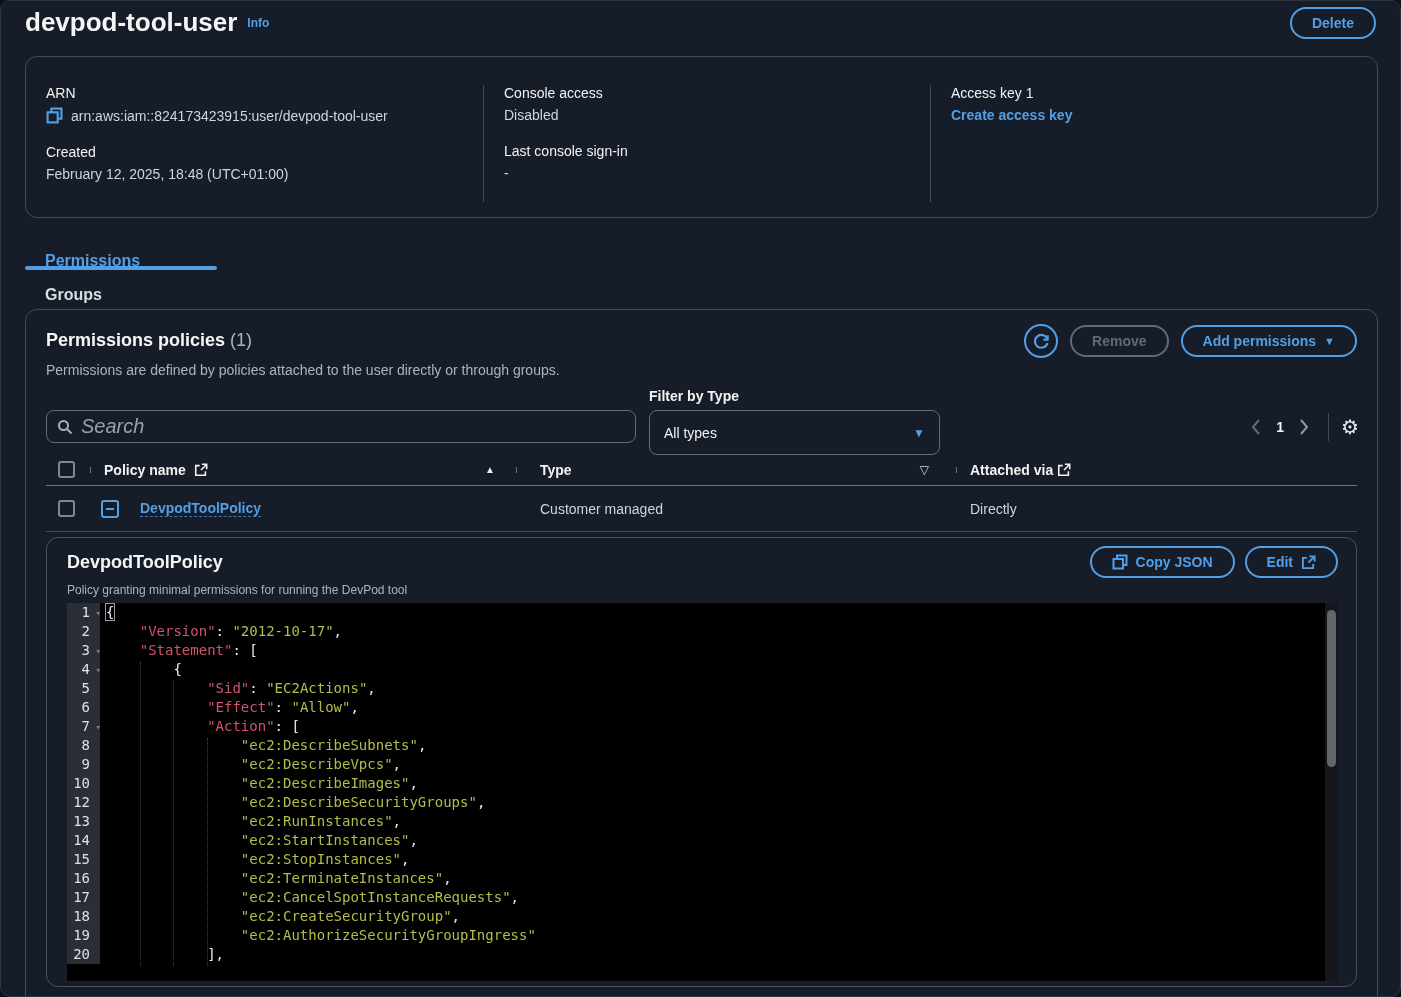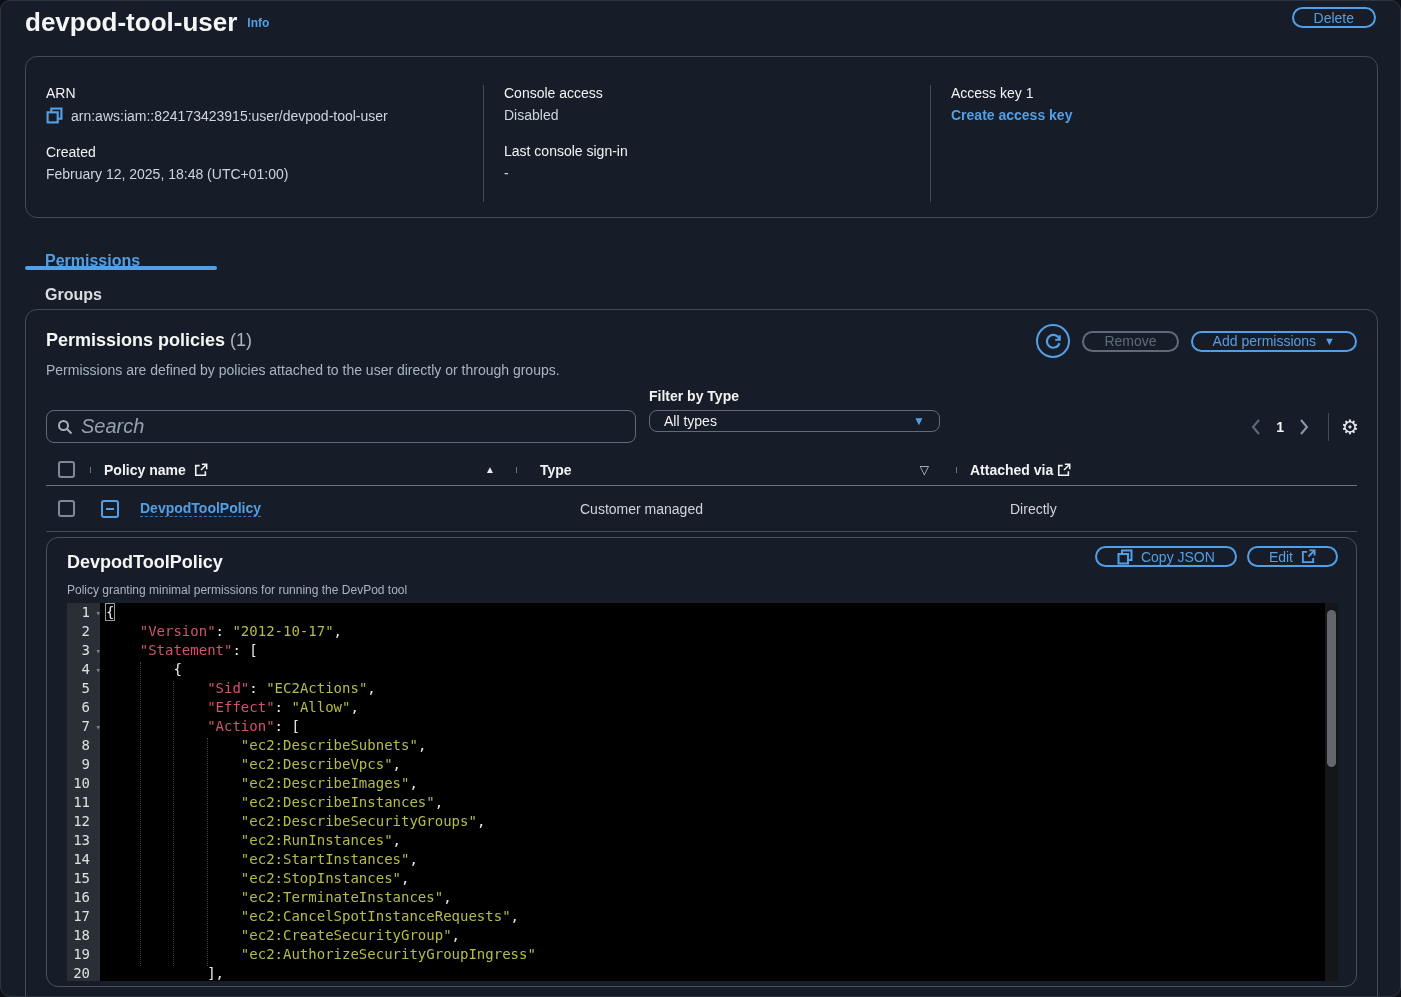--- a/index.html
+++ b/index.html
@@ -8,21 +8,21 @@
   .screen {
     position:relative; width:1401px; height:997px; overflow:hidden;
     background:#171d28; border:1px solid #2c3440; border-radius:10px;
     color:#d1d5db; font-size:14px;
   }
   
   .page-header { position:absolute; left:24px; right:24px; top:6px; height:40px; }
   .page-title { display:inline-block; font-size:26px; font-weight:bold; color:#f4f6f6; }
   .info-link { display:inline-block; margin-left:10px; font-size:12px; font-weight:bold; color:#539fe5; vertical-align:4px; cursor:pointer; }
   .btn { display:inline-flex; align-items:center; justify-content:center; gap:8px;
-         height:21px; padding:0 20px; border-radius:18px; font-size:14px; font-weight:normal;
+         height:32px; padding:0 20px; border-radius:18px; font-size:14px; font-weight:bold;
          border:2px solid #539fe5; color:#539fe5; background:transparent; cursor:pointer; white-space:nowrap; }
   .btn.disabled { border-color:#5f6b7a; color:#5f6b7a; cursor:default; }
   .delete-btn { position:absolute; right:0; top:0; }
   
   .card { position:absolute; background:#171d28; border:1px solid #414b5a; border-radius:12px; }
   .summary-card { left:24px; top:55px; width:1353px; height:162px; padding:14px 0 0 0; }
   .summary-title { font-size:18px; font-weight:bold; color:#f4f6f6; padding-left:20px; }
   .summary-cols { display:grid; grid-template-columns:457px 447px 1fr; margin-top:14px; height:108px; }
   .summary-col { padding:0 20px 0 20px; }
   .summary-col + .summary-col { border-left:1px solid #414b5a; }
@@ -46,21 +46,21 @@
   .icon-btn { width:34px; height:34px; border:2px solid #539fe5; border-radius:50%;
               display:flex; align-items:center; justify-content:center; background:transparent; cursor:pointer; }
   .caret-down { font-size:11px; }
   
   .filter-label { position:absolute; left:623px; top:78px; font-weight:bold; color:#f1f3f3; }
   .search-box { position:absolute; left:20px; top:100px; width:590px; height:33px;
                 border:1px solid #5f6b7a; border-radius:8px; display:flex; align-items:center; padding:0 10px; gap:8px; background:transparent; }
   .search-box input { flex:1; background:transparent; border:none; outline:none; color:#d1d5db;
                       font-style:italic; font-size:20px; font-family:"Liberation Sans", sans-serif; }
   .search-box input::placeholder { color:#96a1af; font-style:italic; }
-  .select-box { position:absolute; left:623px; top:100px; width:291px; height:22px;
+  .select-box { position:absolute; left:623px; top:100px; width:291px; height:45px;
                 border:1px solid #5f6b7a; border-radius:8px; display:flex; align-items:center;
                 padding:0 14px; color:#f1f3f3; cursor:pointer; }
   .select-box .caret { margin-left:auto; color:#539fe5; font-size:12px; }
   .pager { position:absolute; right:18px; top:100px; height:33px; display:flex; align-items:center; }
   .pager .chev { display:flex; align-items:center; justify-content:center; width:24px; height:24px; cursor:pointer; }
   .pager .page-num { color:#f1f3f3; font-weight:bold; margin:0 8px; }
   .pager .sep { width:1px; height:28px; background:#414b5a; margin:0 12px; }
   .gear { font-size:20px; color:#e2e8ed; cursor:pointer; line-height:1; }
   
   .ptable { position:absolute; left:20px; right:20px; top:144px; }
@@ -72,21 +72,21 @@
   .col-via   { flex:1; display:flex; align-items:center; gap:4px; padding-left:13px; }
   .hdiv { position:absolute; right:0; top:5px; bottom:5px; width:1px; background:#6b7482; }
   .hdiv-left { position:absolute; left:0; top:5px; bottom:5px; width:1px; background:#6b7482; }
   .th-label { font-weight:bold; color:#f1f3f3; }
   .checkbox { width:17px; height:17px; border:2px solid #7d8998; border-radius:3px; background:transparent; cursor:pointer; }
   .sort-asc { margin-left:auto; margin-right:22px; color:#e8ecef; font-size:10px; }
   .sort-none { margin-left:auto; margin-right:28px; color:#cfd7de; font-size:12px; }
   .expander { width:18px; height:18px; border:2px solid #539fe5; border-radius:3px; position:relative; margin-left:11px; cursor:pointer; flex:0 0 auto; }
   .expander::after { content:""; position:absolute; left:3px; right:3px; top:50%; margin-top:-1px; height:2px; background:#539fe5; }
   .policy-link { color:#539fe5; font-weight:bold; border-bottom:1px dashed rgba(83,159,229,.7); cursor:pointer; margin-left:13px; }
-  .cell-text { color:#d1d5db;margin-left:40px; }
+  .cell-text { color:#d1d5db; }
   
   .policy-card { position:absolute; left:20px; top:227px; width:1311px; height:450px;
                  border:1px solid #49525f; border-radius:12px; background:#171d28; }
   .policy-title { position:absolute; left:20px; top:14px; font-size:18px; font-weight:bold; color:#f4f6f6; }
   .policy-desc  { position:absolute; left:20px; top:45px; font-size:12px; color:#a8b4c2; }
   .policy-actions { position:absolute; right:18px; top:8px; display:flex; gap:10px; }
   
   .editor { position:absolute; left:20px; top:65px; width:1271px; height:378px; background:#000; overflow:hidden;
             font-family:"DejaVu Sans Mono", monospace; font-size:14px; line-height:19px; }
   .cl { display:flex; height:19px; white-space:pre; }
@@ -297,21 +297,20 @@
             <div class="cl"><span class="gut">1<span class="fold">▾</span></span><span class="code"><span class="cur">{</span></span></div>
             <div class="cl"><span class="gut">2</span><span class="code"><span class="p">    </span><span class="k">"Version"</span><span class="p">: </span><span class="v">"2012-10-17"</span><span class="p">,</span></span></div>
             <div class="cl"><span class="gut">3<span class="fold">▾</span></span><span class="code"><span class="p">    </span><span class="k">"Statement"</span><span class="p">: [</span></span></div>
             <div class="cl"><span class="gut">4<span class="fold">▾</span></span><span class="code"><span class="p">        {</span></span></div>
             <div class="cl"><span class="gut">5</span><span class="code"><span class="p">            </span><span class="k">"Sid"</span><span class="p">: </span><span class="v">"EC2Actions"</span><span class="p">,</span></span></div>
             <div class="cl"><span class="gut">6</span><span class="code"><span class="p">            </span><span class="k">"Effect"</span><span class="p">: </span><span class="v">"Allow"</span><span class="p">,</span></span></div>
             <div class="cl"><span class="gut">7<span class="fold">▾</span></span><span class="code"><span class="p">            </span><span class="k">"Action"</span><span class="p">: [</span></span></div>
             <div class="cl"><span class="gut">8</span><span class="code"><span class="p">                </span><span class="v">"ec2:DescribeSubnets"</span><span class="p">,</span></span></div>
             <div class="cl"><span class="gut">9</span><span class="code"><span class="p">                </span><span class="v">"ec2:DescribeVpcs"</span><span class="p">,</span></span></div>
             <div class="cl"><span class="gut">10</span><span class="code"><span class="p">                </span><span class="v">"ec2:DescribeImages"</span><span class="p">,</span></span></div>
-            <div class="cl"><span class="gut">11</span><span class="code"><span class="p">                </span><span class="v">"ec2:DescribeInstances"</span><span class="p">,</span></span></div>
             <div class="cl"><span class="gut">12</span><span class="code"><span class="p">                </span><span class="v">"ec2:DescribeSecurityGroups"</span><span class="p">,</span></span></div>
             <div class="cl"><span class="gut">13</span><span class="code"><span class="p">                </span><span class="v">"ec2:RunInstances"</span><span class="p">,</span></span></div>
             <div class="cl"><span class="gut">14</span><span class="code"><span class="p">                </span><span class="v">"ec2:StartInstances"</span><span class="p">,</span></span></div>
             <div class="cl"><span class="gut">15</span><span class="code"><span class="p">                </span><span class="v">"ec2:StopInstances"</span><span class="p">,</span></span></div>
             <div class="cl"><span class="gut">16</span><span class="code"><span class="p">                </span><span class="v">"ec2:TerminateInstances"</span><span class="p">,</span></span></div>
             <div class="cl"><span class="gut">17</span><span class="code"><span class="p">                </span><span class="v">"ec2:CancelSpotInstanceRequests"</span><span class="p">,</span></span></div>
             <div class="cl"><span class="gut">18</span><span class="code"><span class="p">                </span><span class="v">"ec2:CreateSecurityGroup"</span><span class="p">,</span></span></div>
             <div class="cl"><span class="gut">19</span><span class="code"><span class="p">                </span><span class="v">"ec2:AuthorizeSecurityGroupIngress"</span></span></div>
             <div class="cl"><span class="gut">20</span><span class="code"><span class="p">            ],</span></span></div>
           </div>

